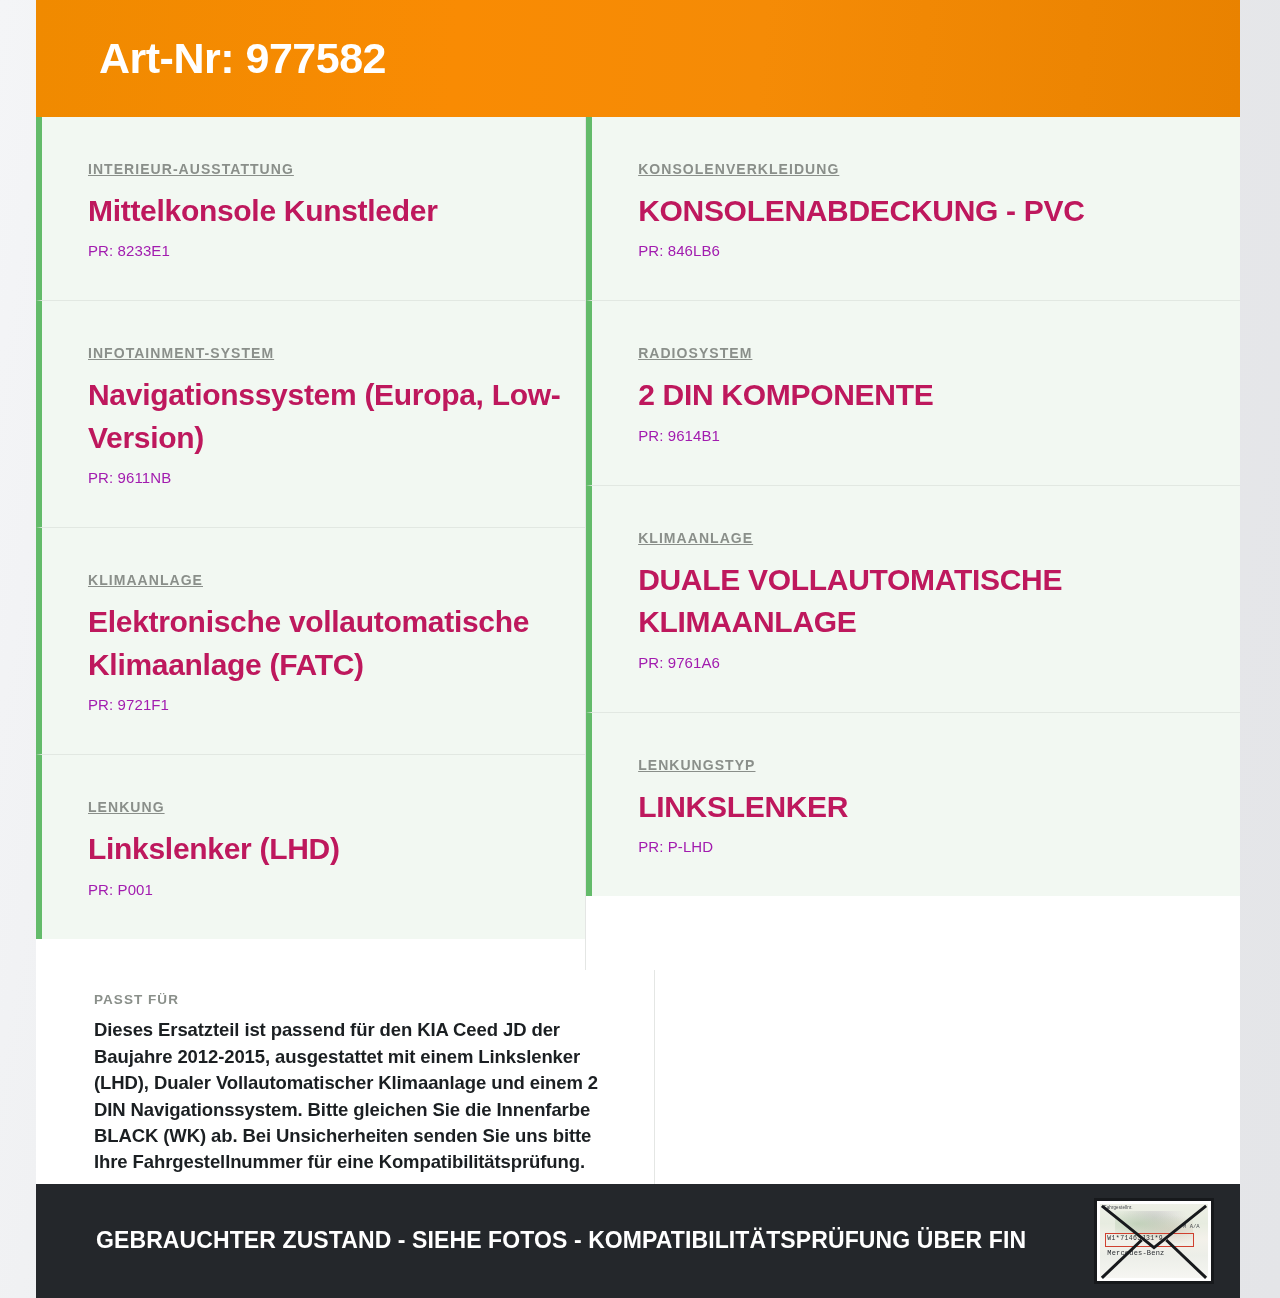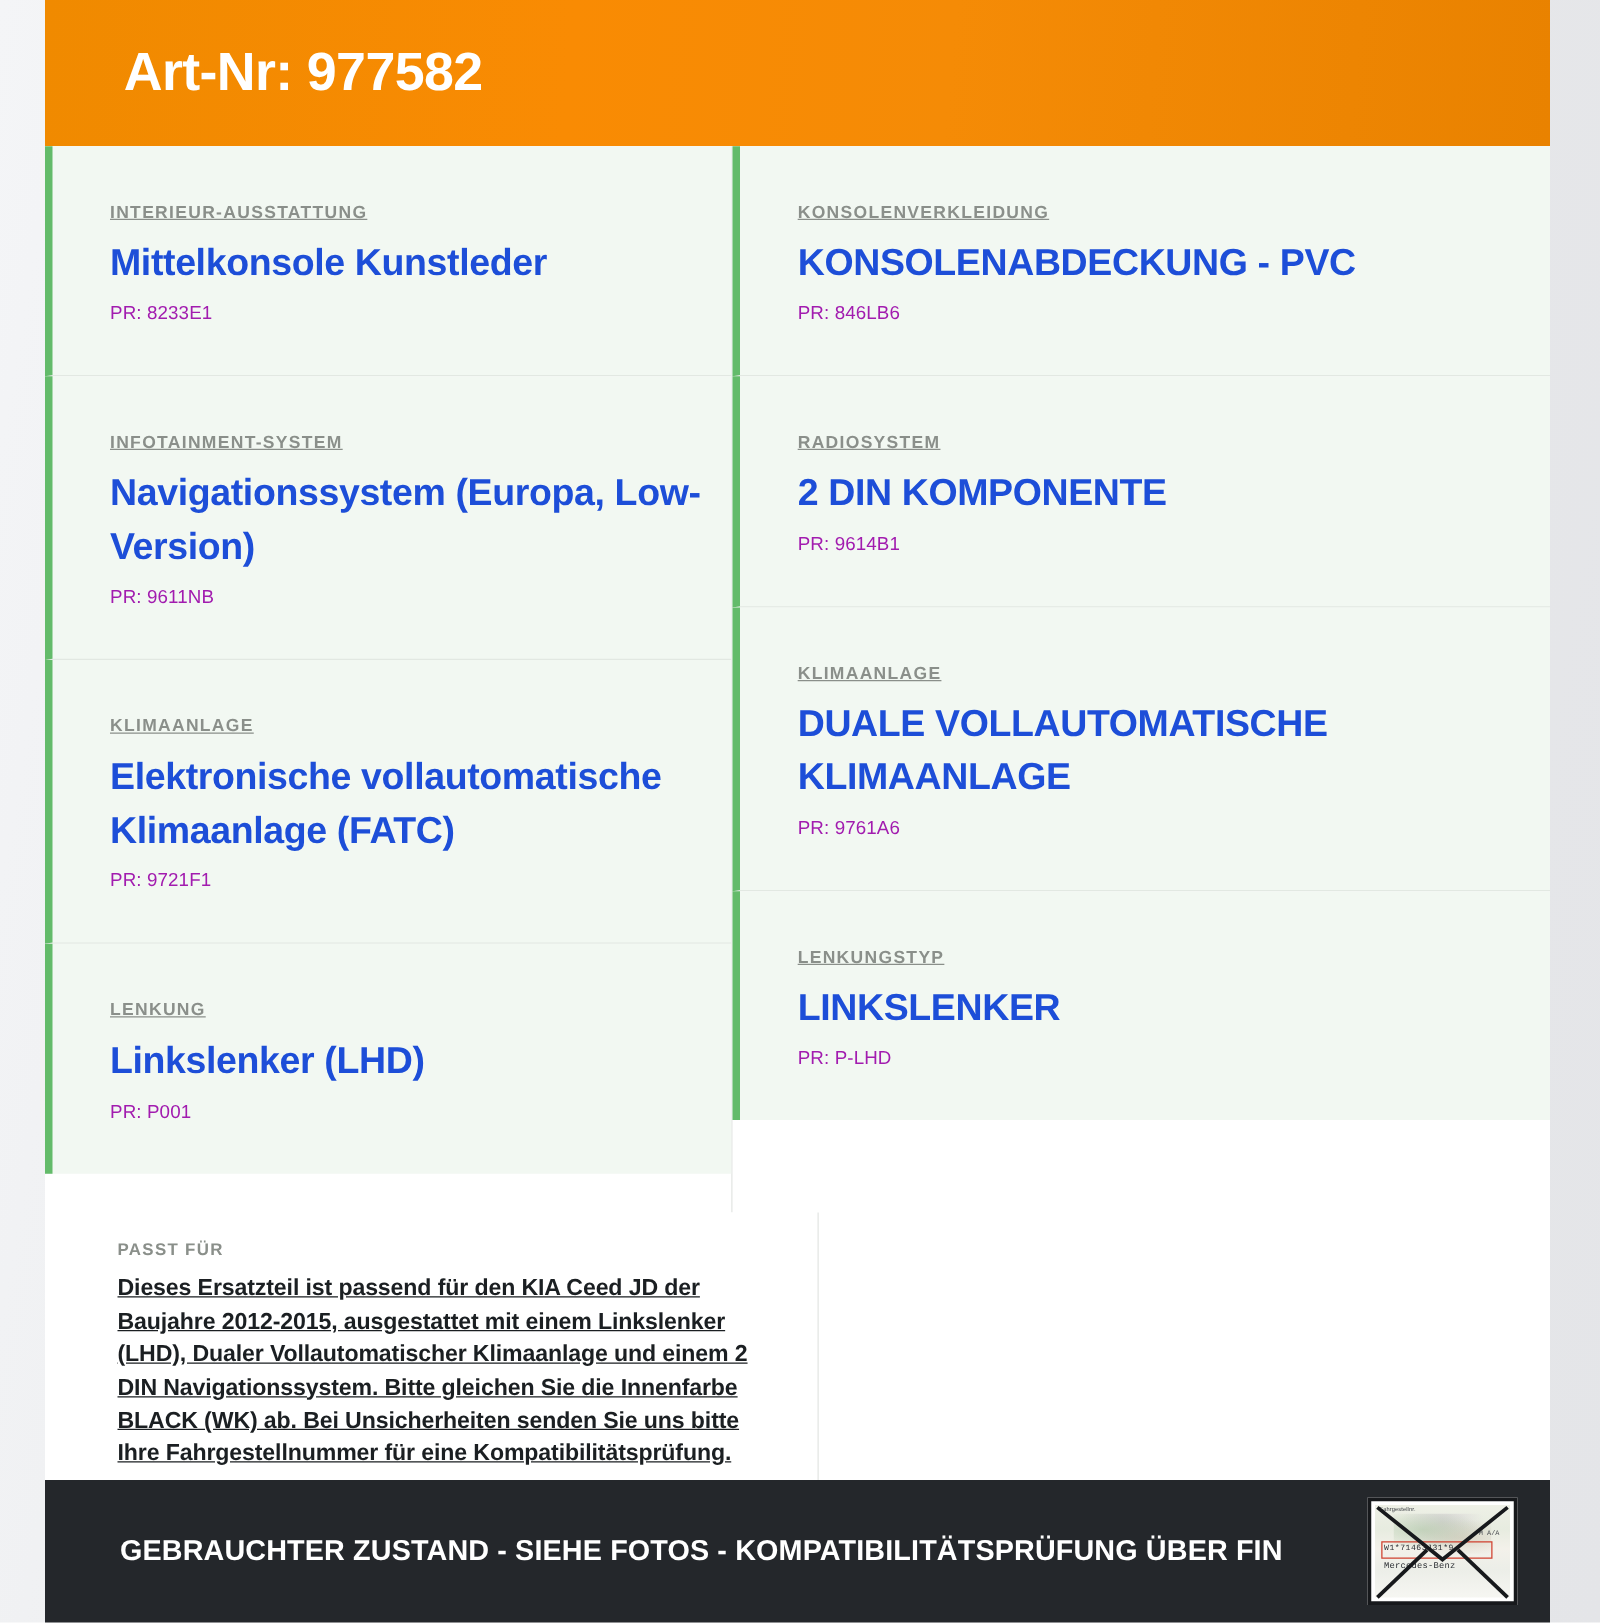--- a/index.html
+++ b/index.html
@@ -75,21 +75,21 @@
     letter-spacing: 1.05px;
     color: #8a8f8a;
     text-transform: uppercase;
     line-height: 1.2;
     margin-bottom: 12px;
     text-decoration: underline;
   }
   .spec-value {
     font-size: 30px;
     font-weight: bold;
-    color: #1d4ed8;
+    color: #be185d;
     line-height: 1.42;
     letter-spacing: -0.3px;
     margin: 0 0 10px 0;
     max-width: 520px;
   }
   .spec-pr {
     font-size: 15px;
     color: #a21caf;
     line-height: 1.2;
     letter-spacing: 0.1px;
@@ -118,21 +118,20 @@
     text-transform: uppercase;
     line-height: 1.2;
     margin-bottom: 9px;
   }
   .fitment-text {
     font-size: 18.5px;
     font-weight: bold;
     color: #1b1f22;
     line-height: 1.43;
     letter-spacing: -0.1px;
-    text-decoration: underline;
   }
 
   
   .footer {
     flex: 0 0 114px;
     height: 114px;
     background: #24272b;
     display: flex;
     align-items: center;
     padding-left: 60px;

